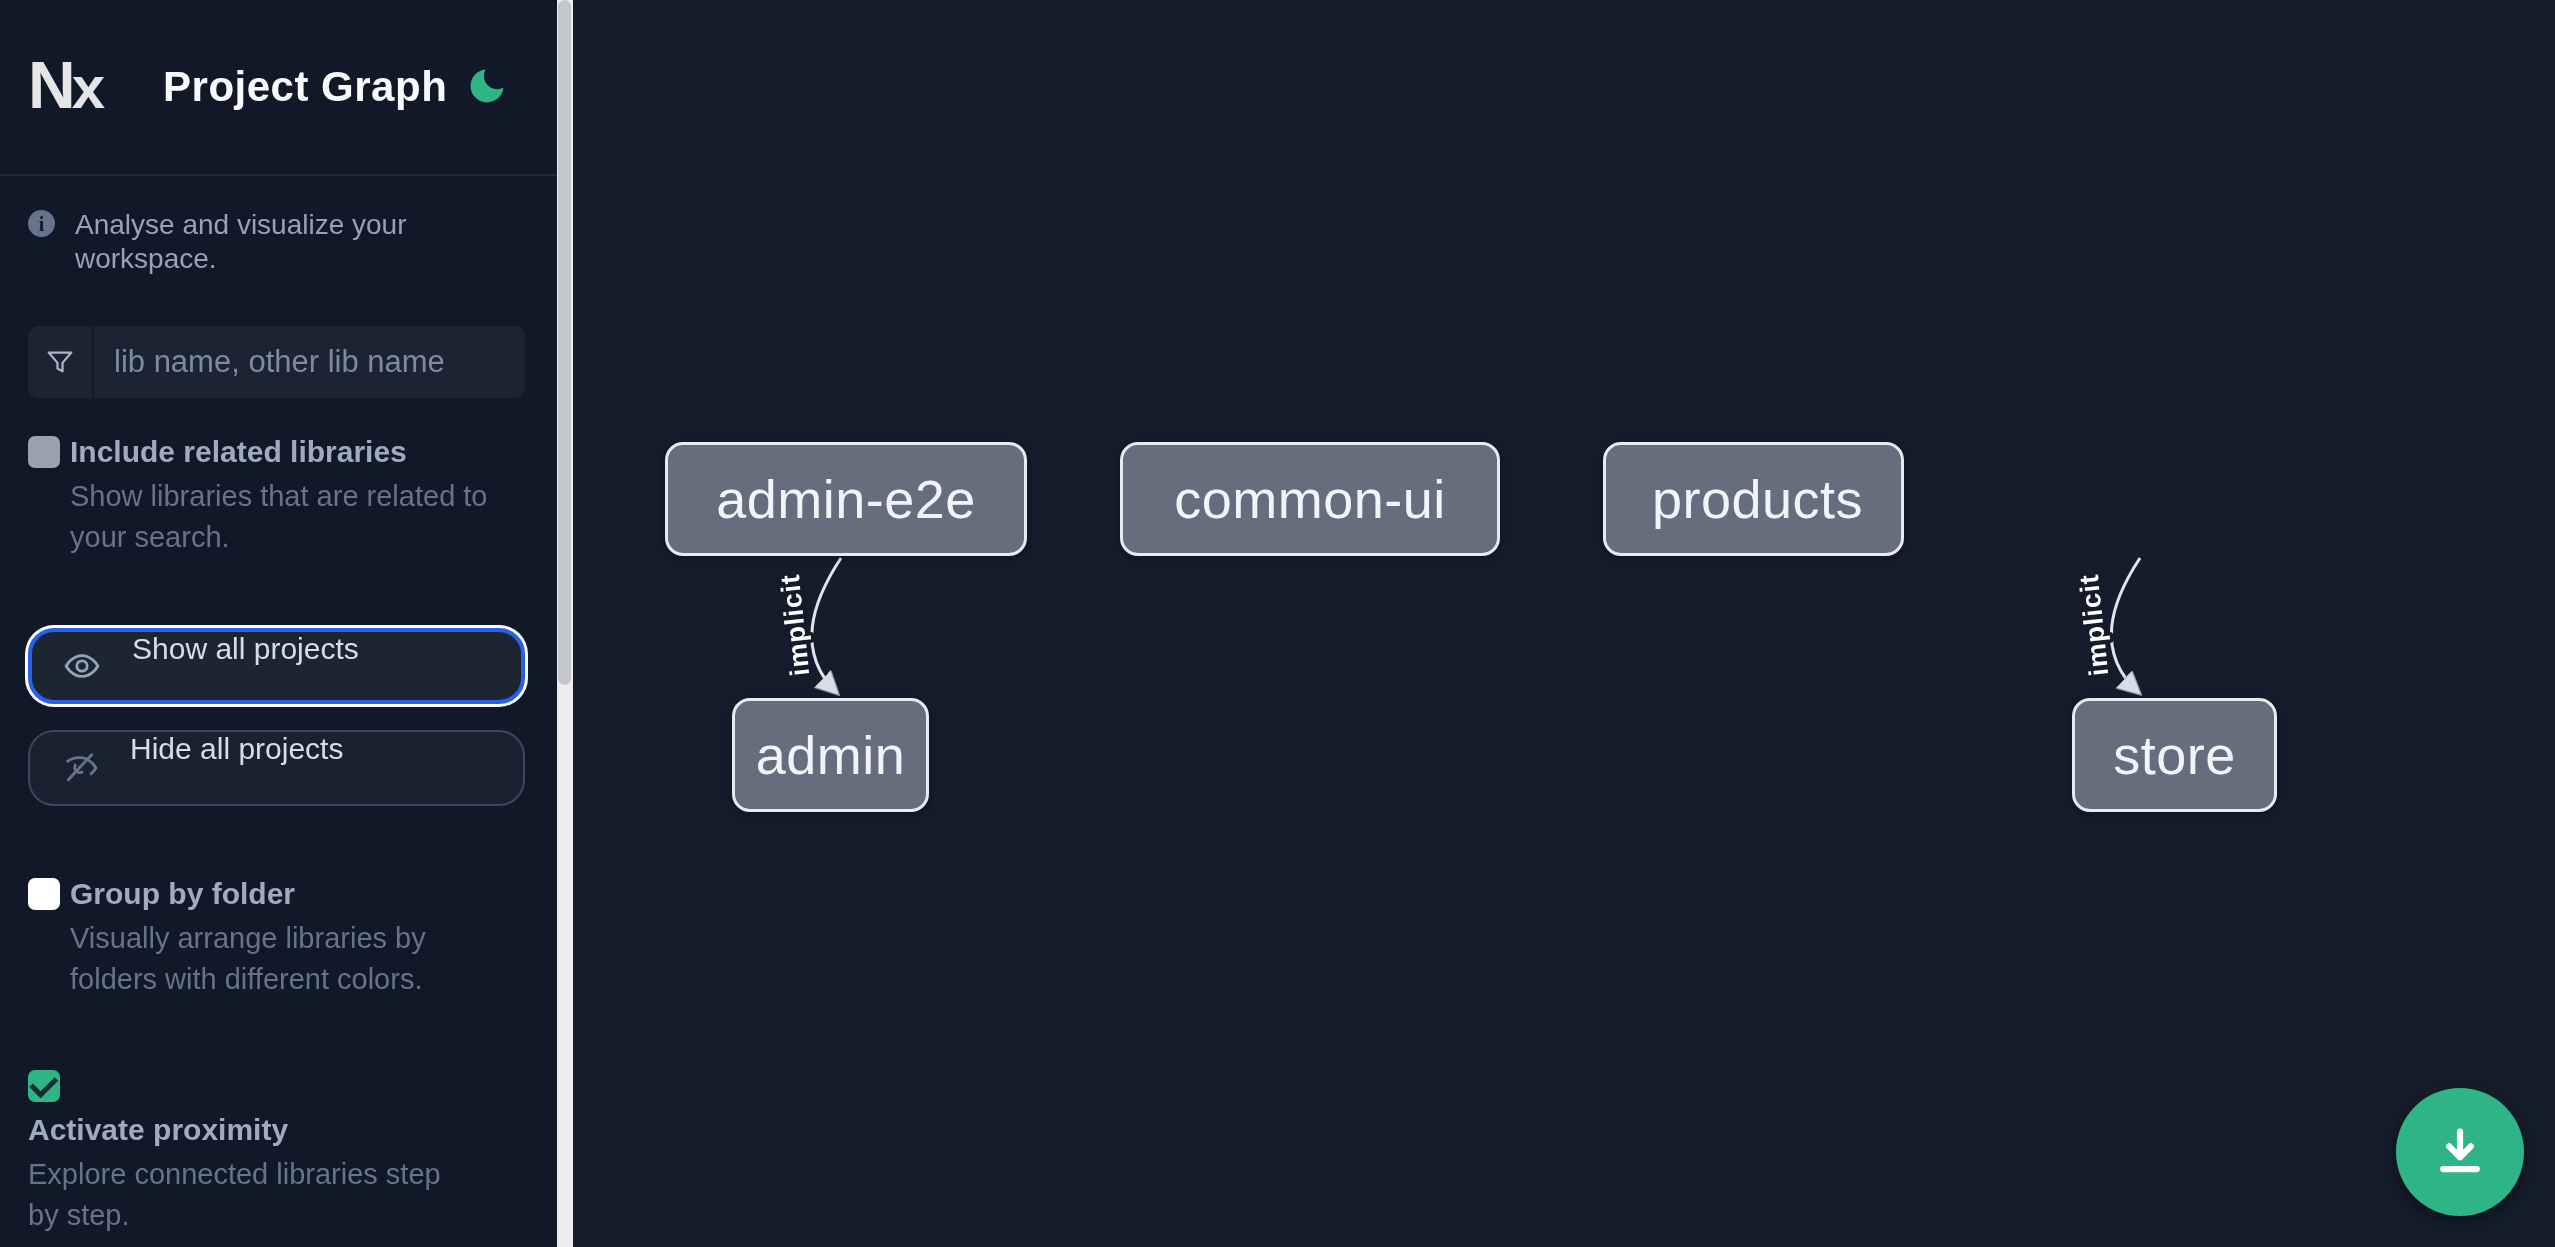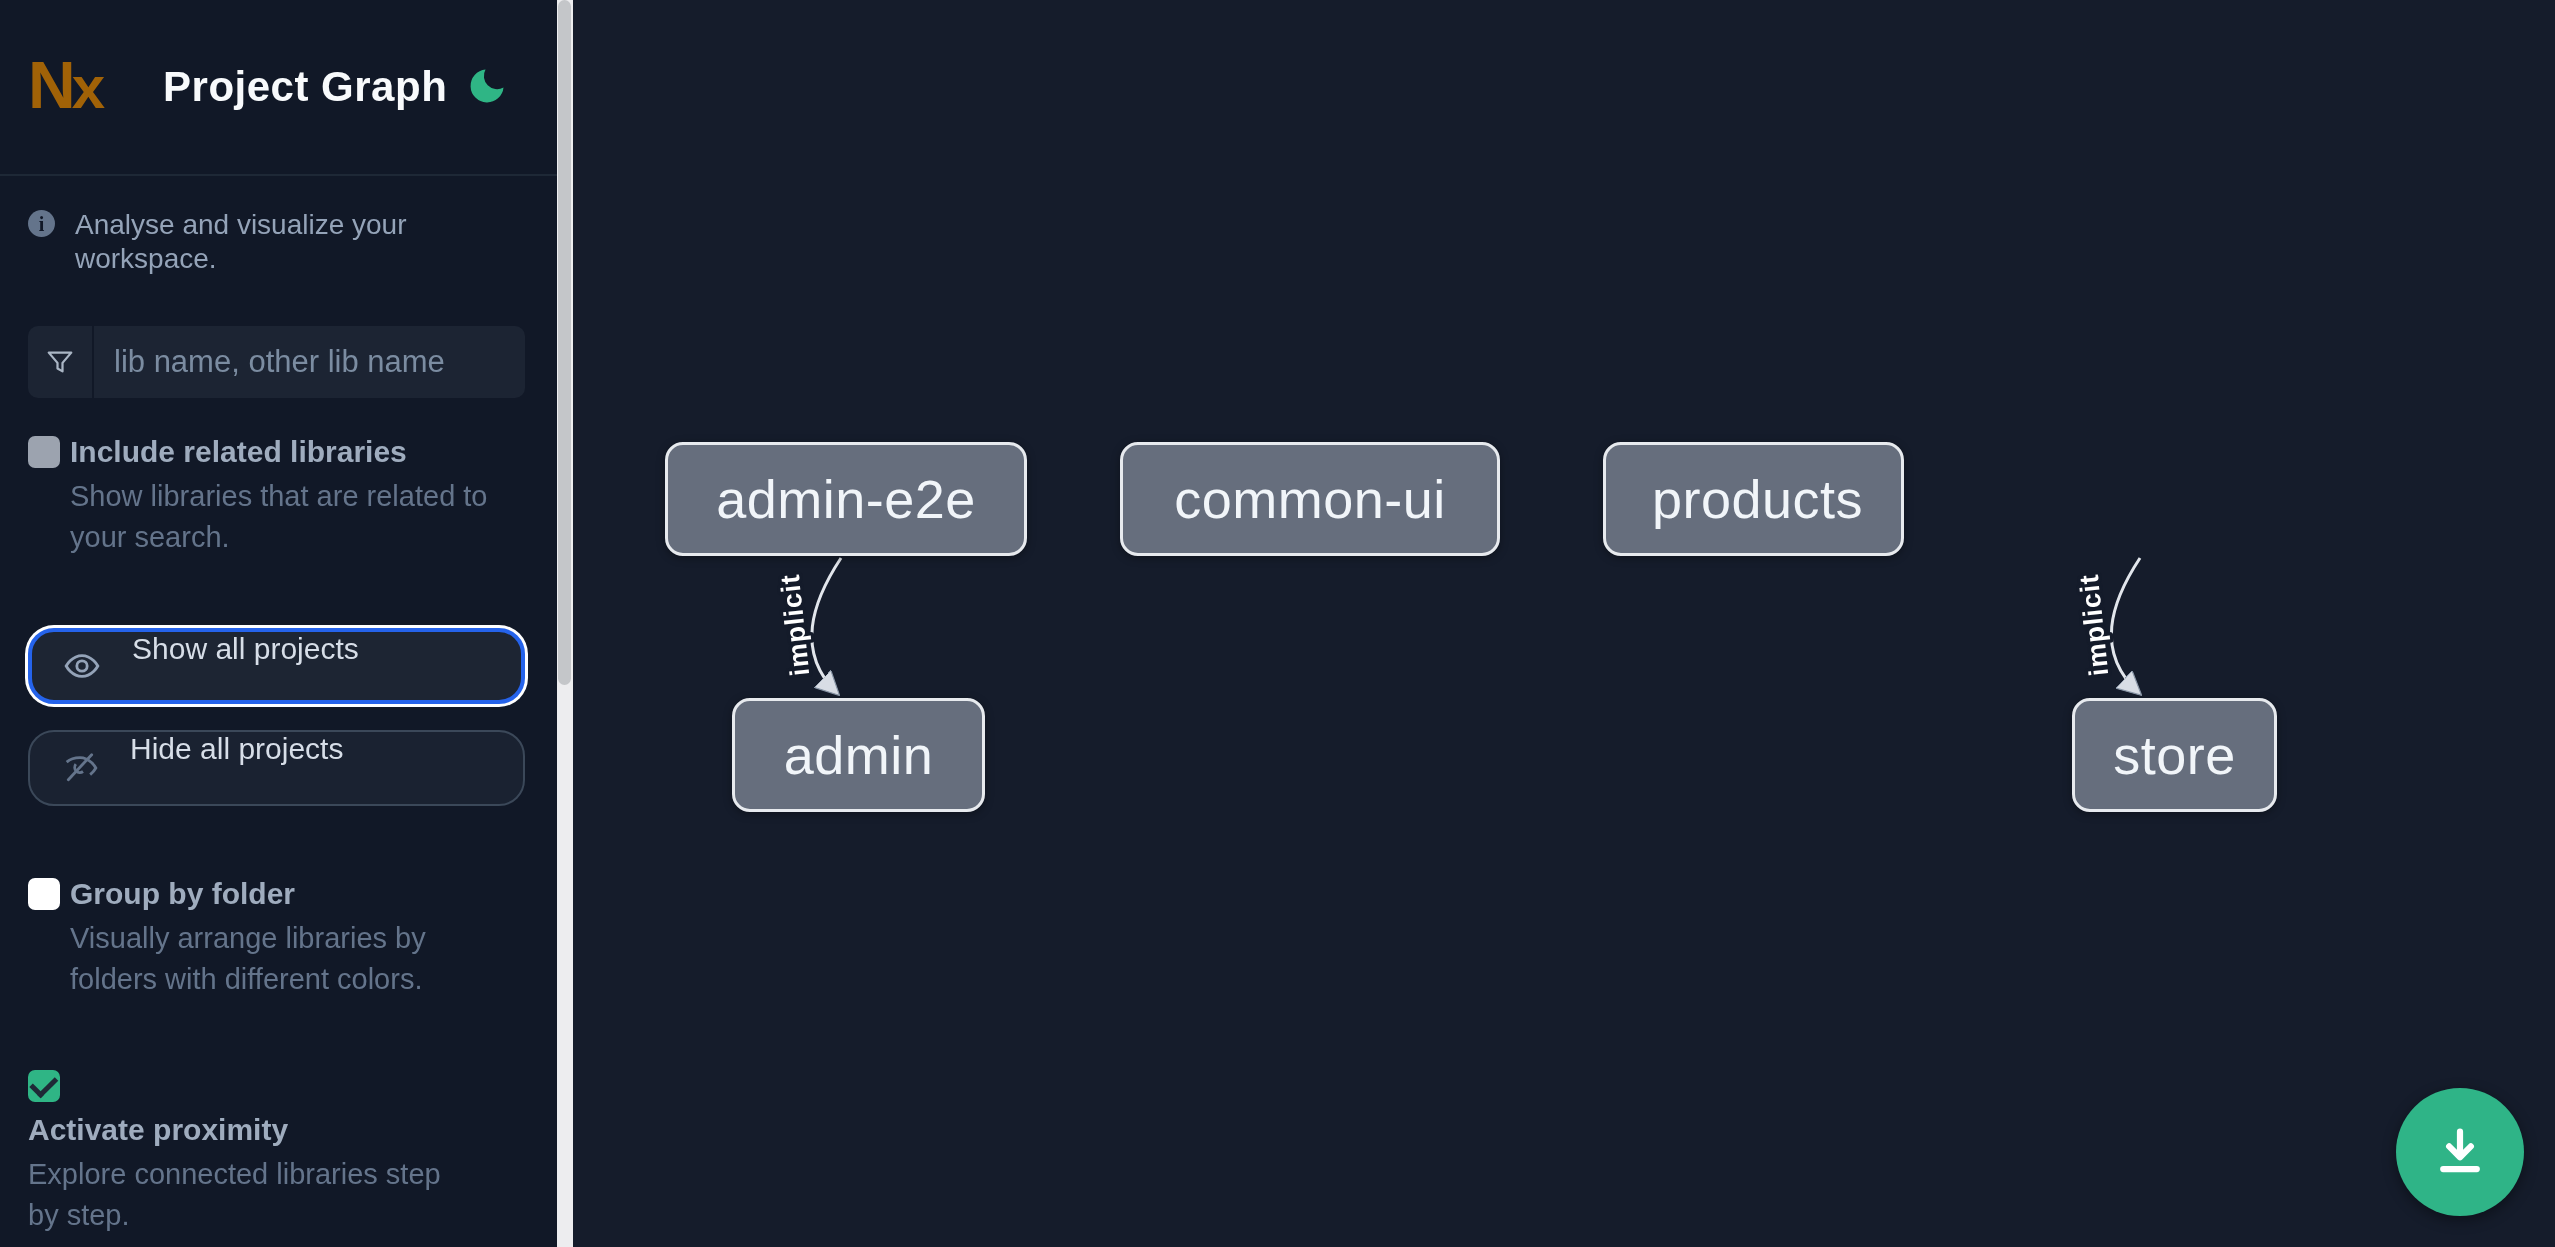--- a/index.html
+++ b/index.html
@@ -11,21 +11,21 @@
   
   .sidebar{
     position:absolute;left:0;top:0;width:557px;height:1247px;
     background:#111827;box-sizing:border-box;
   }
   .sb-header{
     height:176px;display:flex;align-items:center;
     padding:0 42px 0 28px;border-bottom:2px solid #1e2836;box-sizing:border-box;
   }
   .nx-logo{
-    color:#a16207;font-weight:900;font-size:66px;letter-spacing:-4px;
+    color:#e5e5e5;font-weight:900;font-size:66px;letter-spacing:-4px;
     line-height:1;transform:translateY(-2px);
   }
   .nx-logo .x{font-size:60px;}
   .app-title{
     margin:0 0 0 62px;color:#f8fafc;font-size:42px;font-weight:600;letter-spacing:.5px;
   }
   .theme-toggle{
     margin-left:auto;background:none;border:none;cursor:pointer;padding:0;
     width:56px;height:56px;display:flex;align-items:center;justify-content:center;
   }
@@ -228,21 +228,21 @@
       </marker>
     </defs>
   <path d="M 841 558 C 812 602 795 652 837 693" class="edge-path" marker-end="url(#arrow)"></path>
       <text class="edge-label" transform="translate(804,624) rotate(-96)">implicit</text>
       <path d="M 2140 558 C 2111 602 2094 652 2139 693" class="edge-path" marker-end="url(#arrow)"></path>
       <text class="edge-label" transform="translate(2103,624) rotate(-96)">implicit</text>
     </svg>
 <div class="graph-node" style="left: 665px; top: 442px; width: 362px; height: 114px;">admin-e2e</div>
     <div class="graph-node" style="left: 1120px; top: 442px; width: 380px; height: 114px;">common-ui</div>
     <div class="graph-node" style="left: 1603px; top: 442px; width: 301px; height: 114px; padding-left: 8px;">products</div>
-    <div class="graph-node" style="left: 732px; top: 698px; width: 253px; height: 114px;">admin</div>
+    <div class="graph-node" style="left: 732px; top: 698px; width: 197px; height: 114px;">admin</div>
     <div class="graph-node" style="left: 2072px; top: 698px; width: 205px; height: 114px;">store</div>
   </div>
 
 <button class="fab">
   <span>
     <svg width="62" height="62" viewBox="0 0 24 24" fill="none" stroke="#ffffff" stroke-width="2.4" stroke-linecap="round" stroke-linejoin="round">
       <path d="M12 4.5v9"></path>
       <path d="M7.8 10.2 12 14.4l4.2-4.2"></path>
       <path d="M5.5 19h13"></path>
     </svg>

